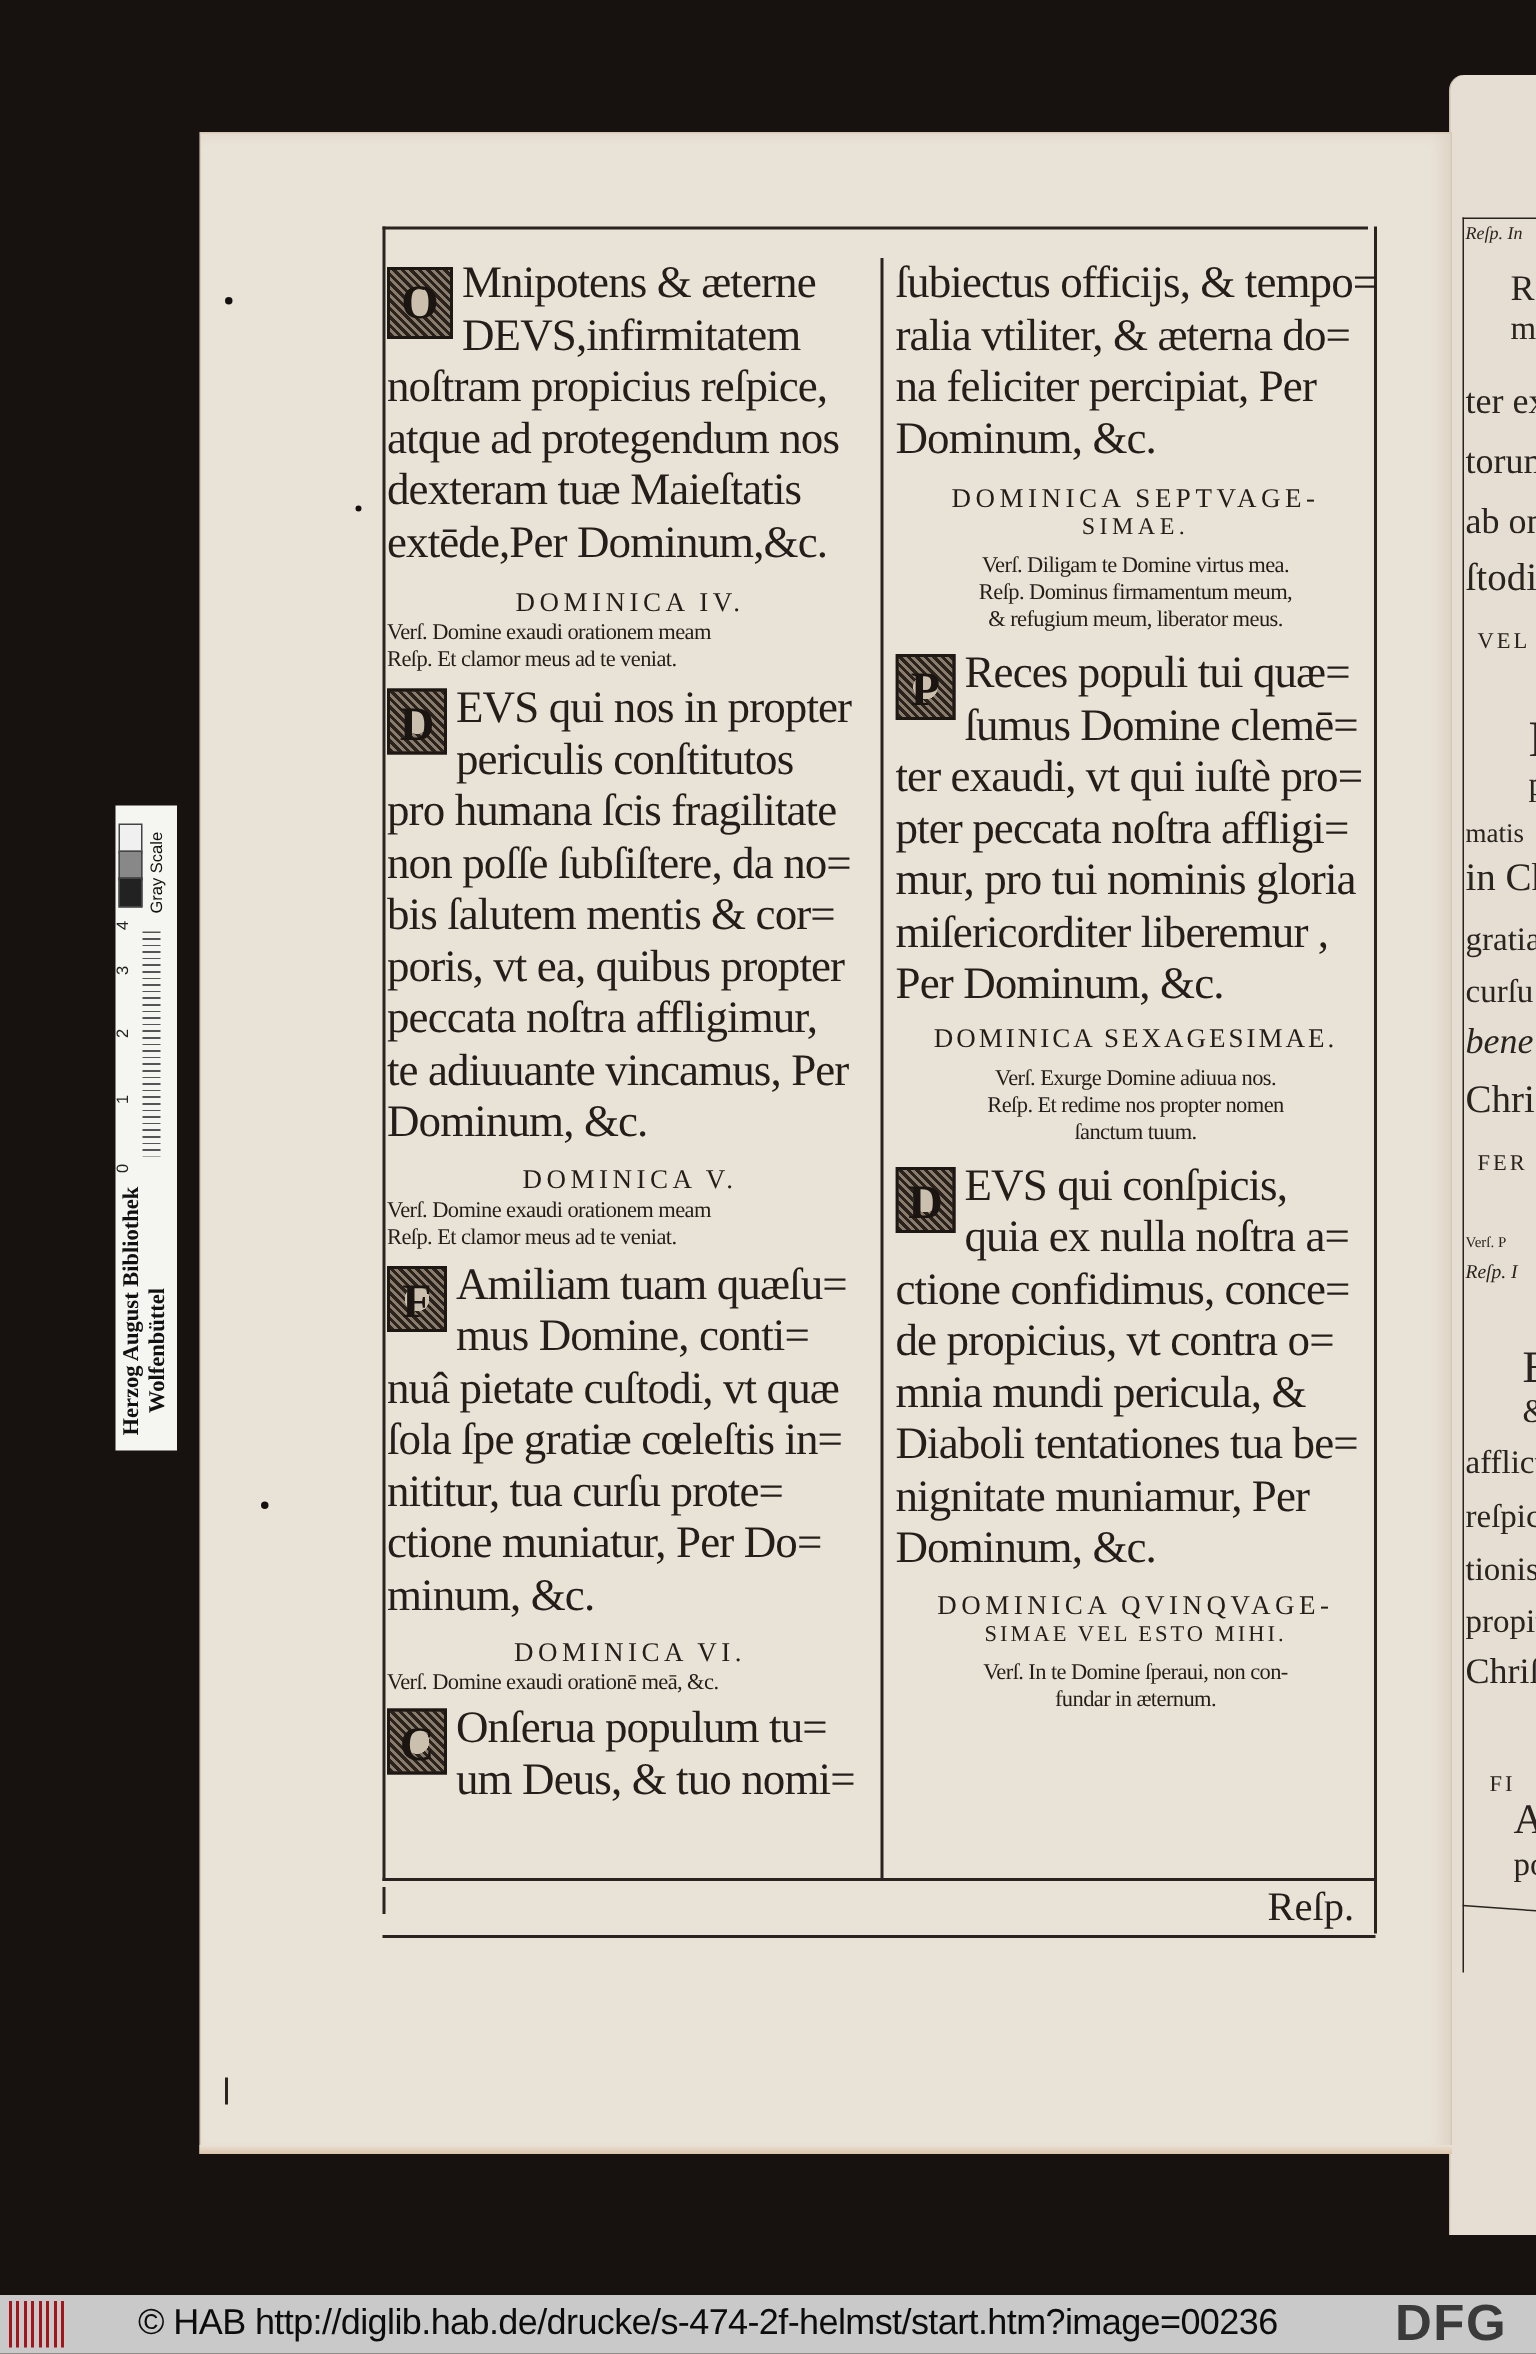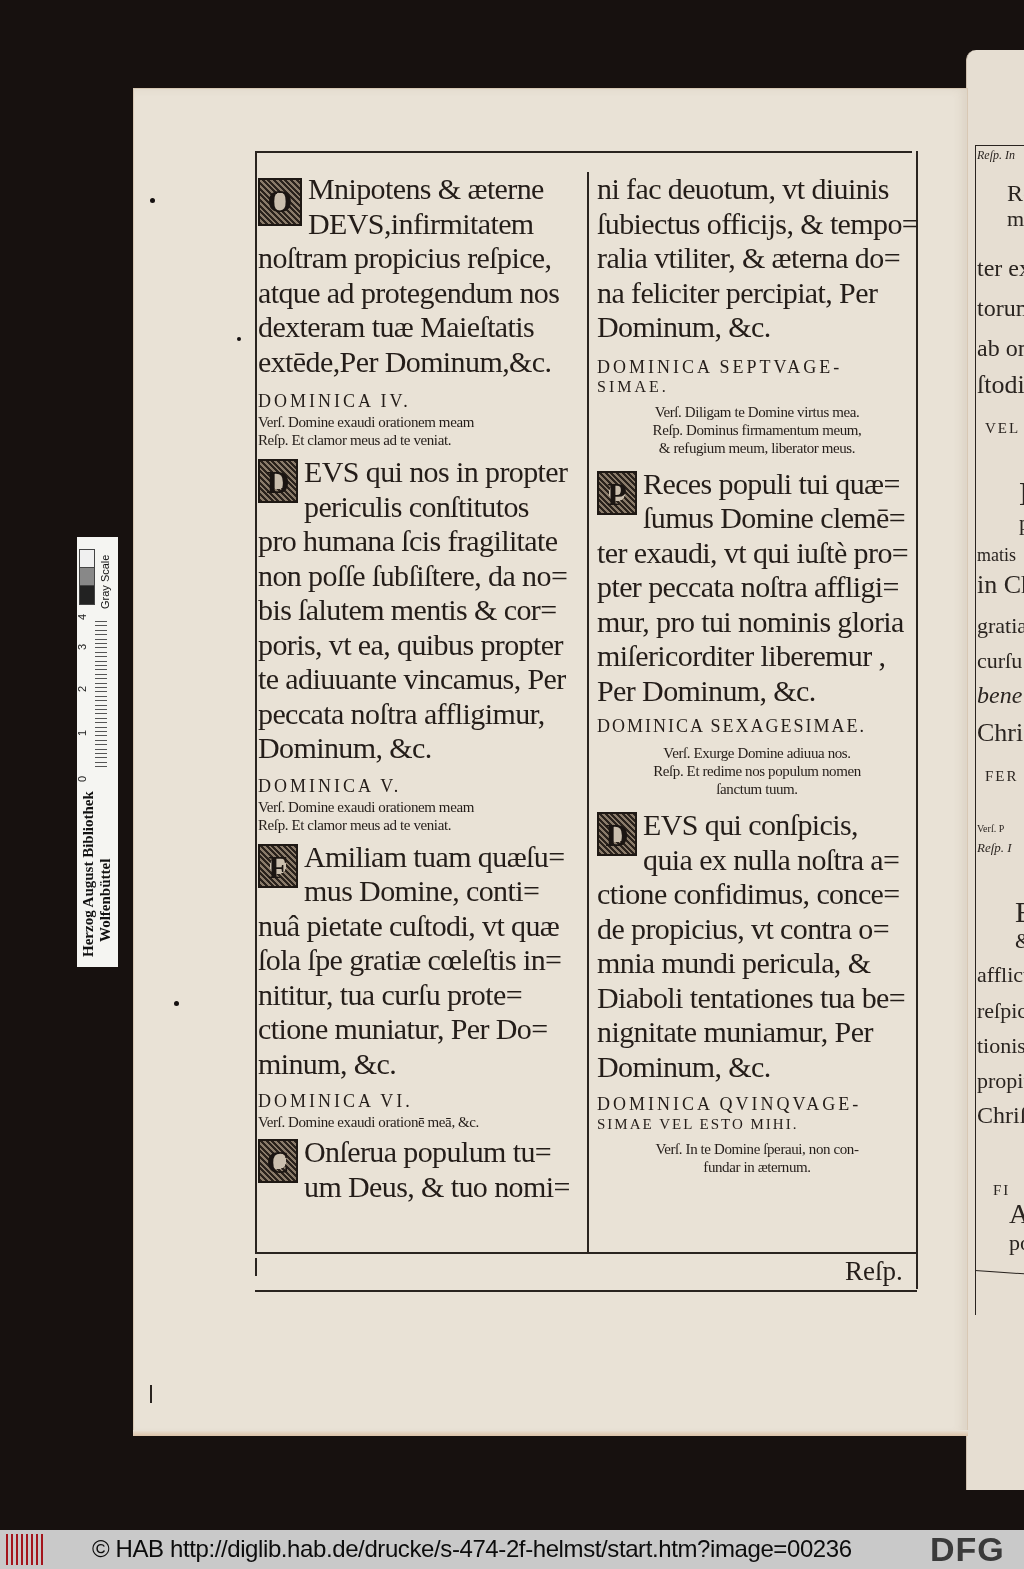--- a/index.html
+++ b/index.html
@@ -13,21 +13,21 @@
   .next-page .np-rule{position:absolute;left:8px;width:60px;border-top:1px solid #2a2420;}
   .next-page .np-vrule{position:absolute;left:8px;top:95px;height:1170px;border-left:1px solid #2a2420;}
   .frame-top{position:absolute;left:255px;top:151px;width:657px;border-top:2px solid #2a2420;}
   .frame-bottom{position:absolute;left:255px;top:1252px;width:662px;border-top:2px solid #2a2420;}
   .frame-bottom2{position:absolute;left:255px;top:1290px;width:662px;border-top:2px solid #2a2420;}
   .vline{position:absolute;border-left:2px solid #2a2420;}
   .col{position:absolute;color:#241d19;font-family:"Liberation Serif",serif;}
   .col-left{left:258px;top:172px;width:324px;}
   .col-right{left:597px;top:172px;width:320px;}
   .big{font-size:30px;line-height:34.5px;margin:0;white-space:nowrap;letter-spacing:-0.6px;}
-  .heading{font-size:18px;letter-spacing:3px;margin:8px 0 2px 0;line-height:20px;}
+  .heading{text-align:center;font-size:18px;letter-spacing:3px;margin:8px 0 2px 0;line-height:20px;}
   .small{font-size:15px;line-height:18px;margin:0;white-space:nowrap;letter-spacing:-0.4px;}
   .small.center{text-align:center;}
   .initial{display:inline-block;width:40px;height:44px;float:left;margin:4px 6px 0 0;
            background:#3a302a;border:2px solid #1e1814;box-sizing:border-box;position:relative;
            background-image:radial-gradient(circle at 50% 50%, #cbbfae 0 30%, transparent 31%),
                             repeating-linear-gradient(45deg,#2a221c 0 2px,#8a7b6a 2px 4px);}
   .initial span{position:absolute;left:0;right:0;top:2px;text-align:center;font-size:32px;line-height:38px;color:#1b1512;font-family:"Liberation Serif",serif;font-weight:bold;}
   .para{overflow:hidden;}
   .catchword{position:absolute;left:845px;top:1256px;font-size:27px;color:#241d19;font-family:"Liberation Serif",serif;}
   .ruler{position:absolute;left:77px;top:537px;width:41px;height:430px;background:#f5f5f2;}
@@ -116,22 +116,22 @@
   <div class="para" style="margin-top:6px">
     <div class="initial">
         <span>D</span>
       </div>
     <p class="big">EVS qui nos in propter</p>
     <p class="big">periculis conſtitutos</p>
     <p class="big" style="clear:both">pro humana ſcis fragilitate</p>
     <p class="big">non poſſe ſubſiſtere, da no=</p>
     <p class="big">bis ſalutem mentis &amp; cor=</p>
     <p class="big">poris, vt ea, quibus propter</p>
+    <p class="big">peccata noſtra affligimur,</p>
     <p class="big">te adiuuante vincamus, Per</p>
-    <p class="big">peccata noſtra affligimur,</p>
     <p class="big">Dominum, &amp;c.</p>
   </div>
 
   <div>
     <div class="heading" style="margin-top:10px">DOMINICA V.</div>
     <p class="small">Verſ. Domine exaudi orationem meam</p>
     <p class="small">Reſp. Et clamor meus ad te veniat.</p>
   </div>
 
   <div class="para" style="margin-top:6px">
@@ -156,21 +156,20 @@
     <div class="initial">
         <span>C</span>
       </div>
     <p class="big">Onſerua populum tu=</p>
     <p class="big">um Deus, &amp; tuo nomi=</p>
   </div>
 </div>
 
 <div class="col col-right">
   <div>
-    <p class="big">ni fac deuotum, vt diuinis</p>
     <p class="big">ſubiectus officijs, &amp; tempo=</p>
     <p class="big">ralia vtiliter, &amp; æterna do=</p>
     <p class="big">na feliciter percipiat, Per</p>
     <p class="big">Dominum, &amp;c.</p>
   </div>
 
   <div>
     <div class="heading" style="margin-top:12px;margin-bottom:0">DOMINICA SEPTVAGE-</div>
     <div class="heading" style="margin-top:0;font-size:16px">SIMAE.</div>
     <p class="small center" style="margin-top:6px">Verſ. Diligam te Domine virtus mea.</p>
@@ -187,21 +186,21 @@
     <p class="big" style="clear:both">ter exaudi, vt qui iuſtè pro=</p>
     <p class="big">pter peccata noſtra affligi=</p>
     <p class="big">mur, pro tui nominis gloria</p>
     <p class="big">miſericorditer liberemur ,</p>
     <p class="big">Per Dominum, &amp;c.</p>
   </div>
 
   <div>
     <div class="heading" style="letter-spacing:2px">DOMINICA SEXAGESIMAE.</div>
     <p class="small center" style="margin-top:8px">Verſ. Exurge Domine adiuua nos.</p>
-    <p class="small center">Reſp. Et redime nos populum nomen</p>
+    <p class="small center">Reſp. Et redime nos propter nomen</p>
     <p class="small center">ſanctum tuum.</p>
   </div>
 
   <div class="para" style="margin-top:10px">
     <div class="initial">
         <span>D</span>
       </div>
     <p class="big">EVS qui conſpicis,</p>
     <p class="big">quia ex nulla noſtra a=</p>
     <p class="big" style="clear:both">ctione confidimus, conce=</p>

